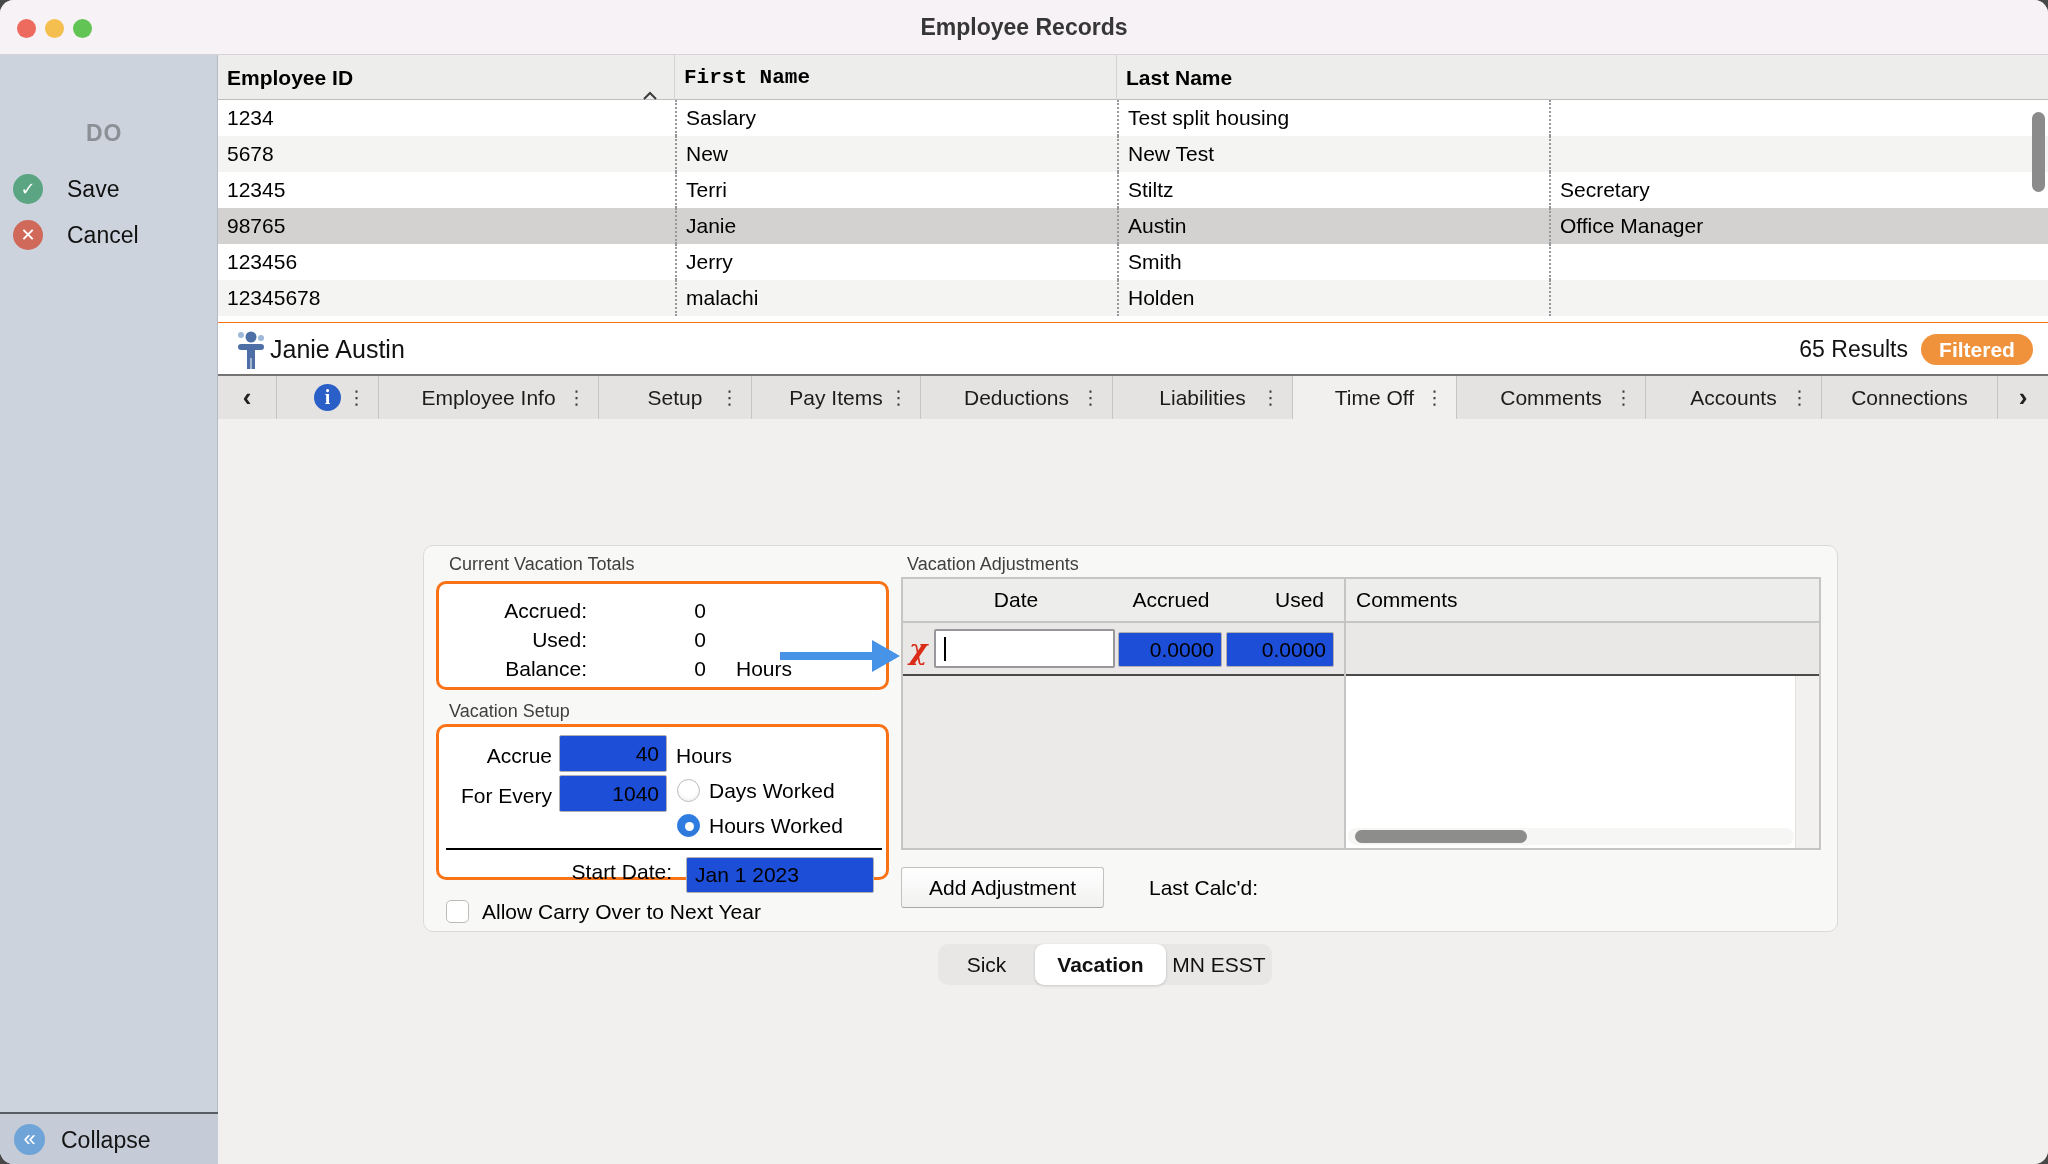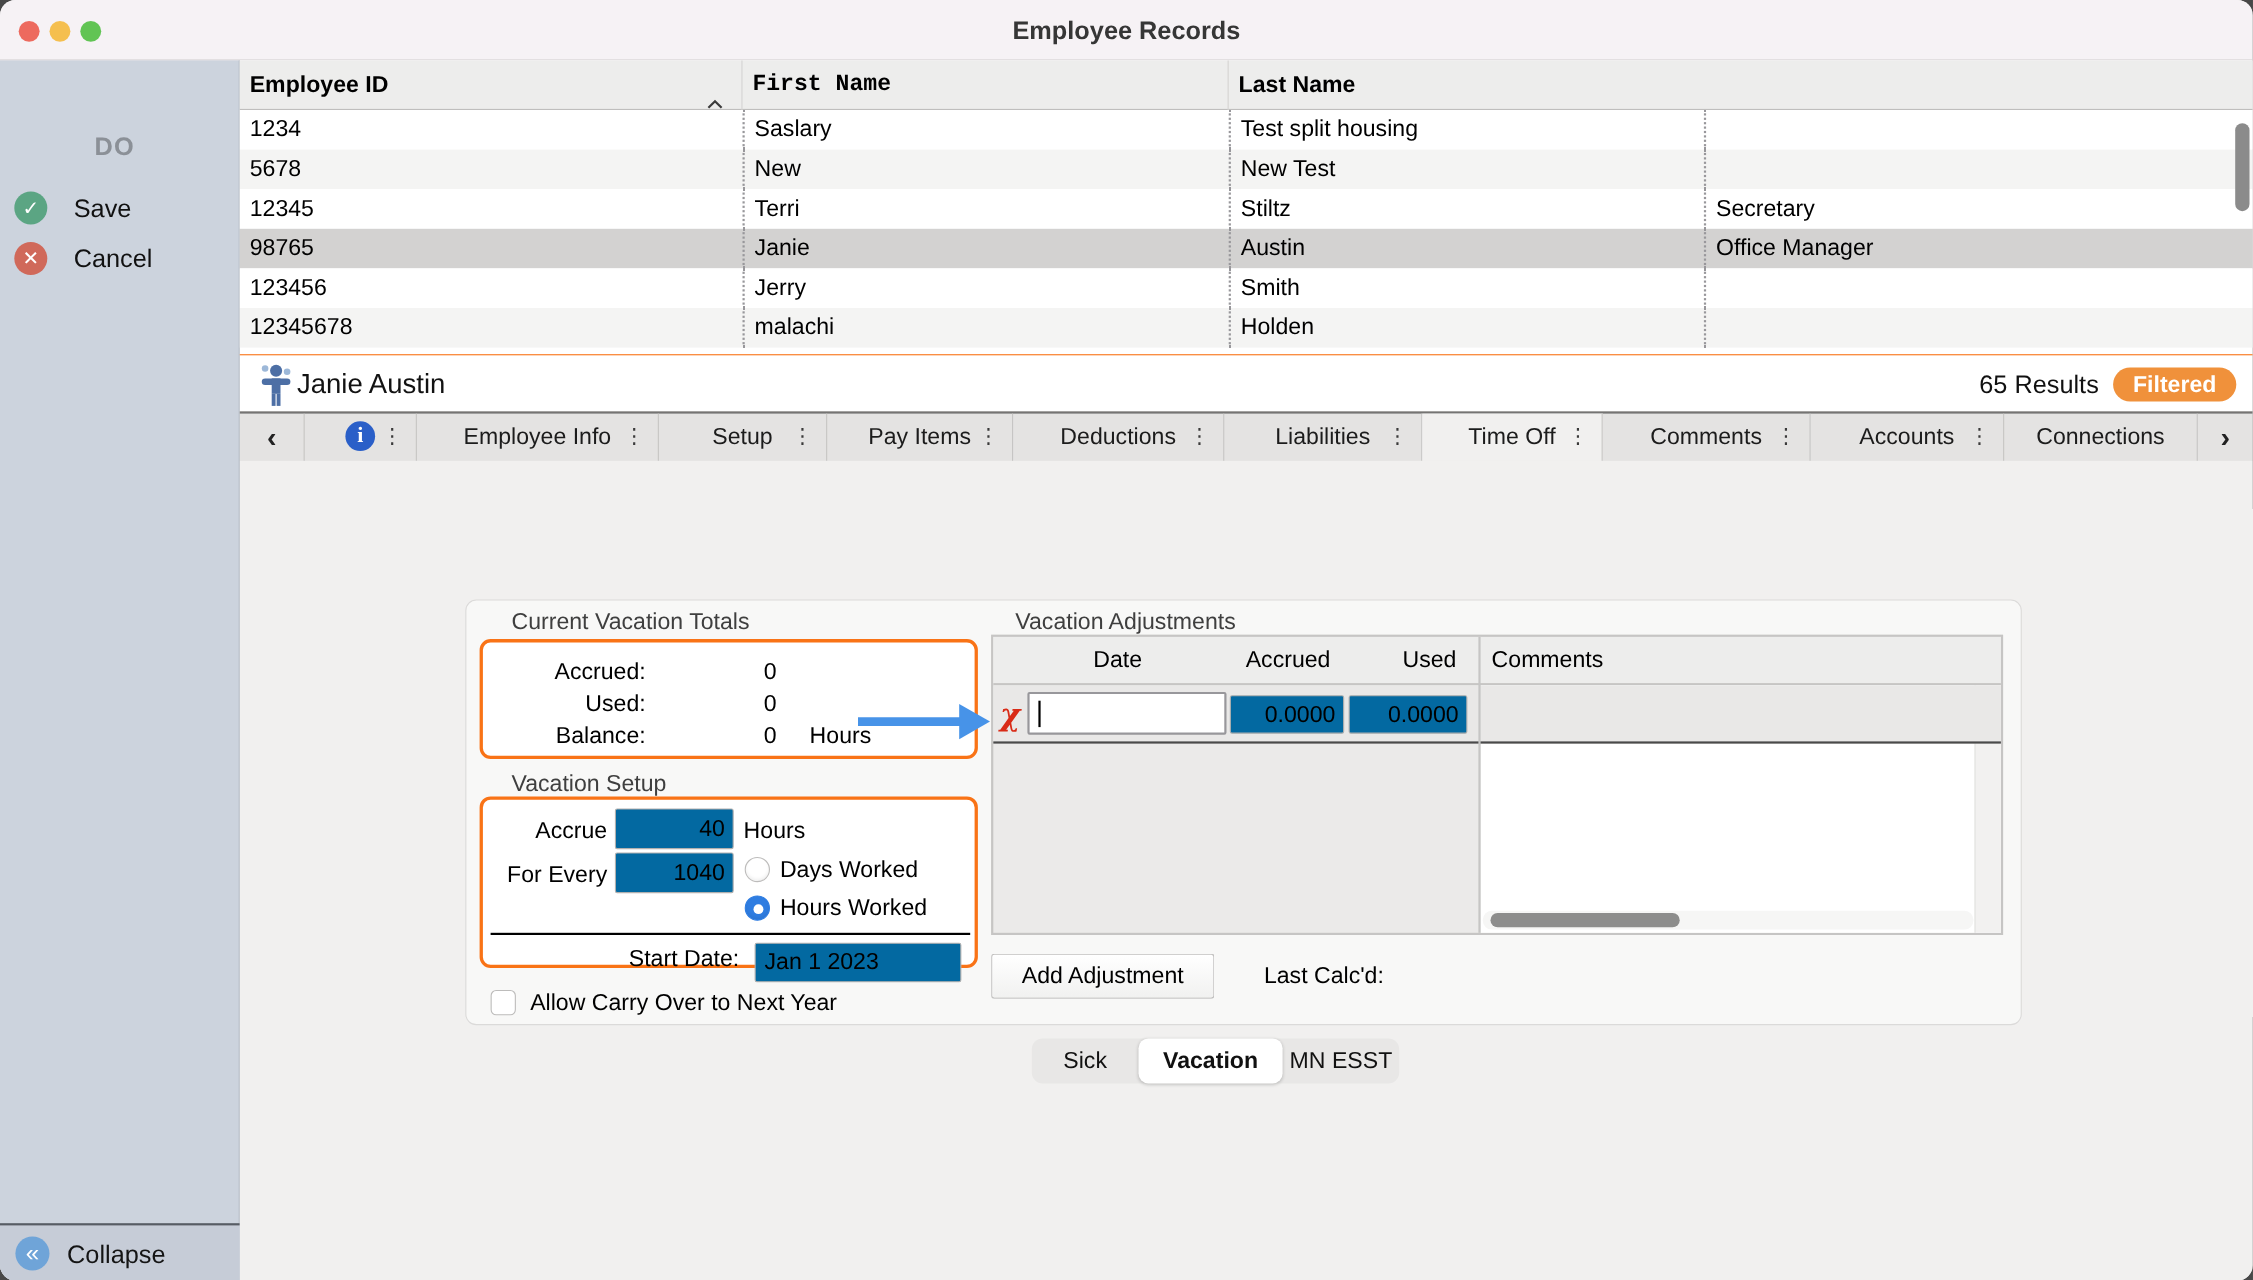--- a/index.html
+++ b/index.html
@@ -91,29 +91,29 @@
     display:inline-block; width:27px; height:27px; border-radius:50%; background:#2a5fc8;
     color:#fff; font-family:"Liberation Serif", serif; font-weight:bold; font-size:20px;
     line-height:27px; vertical-align:middle; margin-top:-4px;
   }
   
   .content { position:absolute; left:218px; top:419px; width:1830px; height:745px; background:#f1f0ef; }
   .panel {
     position:absolute; left:205px; top:126px; width:1415px; height:387px;
     background:#f8f8f7; border:1px solid #dbdad9; border-radius:10px;
   }
-  .sec-label { position:absolute; font-size:21px; color:#3f3f3f;margin-left:16px; }
+  .sec-label { position:absolute; font-size:18px; color:#3f3f3f; }
   .white-box { position:absolute; background:#fff; border:3px solid #f97316; border-radius:10px; }
   
   .tot-row { position:absolute; left:0; width:100%; height:30px; line-height:30px; font-size:21px; color:#000; }
   .tot-row .tl { position:absolute; left:0; width:148px; text-align:right; }
   .tot-row .tv { position:absolute; left:148px; width:119px; text-align:right; }
   .tot-row .tu { position:absolute; left:297px; }
   
-  .fld { position:absolute; border:1px solid #b1b0af; border-radius:2px; background:#0369a1;
+  .fld { position:absolute; border:1px solid #b1b0af; border-radius:2px; background:#1d4ed8;
          font-family:"Liberation Sans", sans-serif; font-size:21px; color:#000; }
   .fld.num { text-align:right; padding-right:7px; }
   .setup-lbl { position:absolute; font-size:21px; color:#000; text-align:right; }
   .unit-lbl { position:absolute; font-size:21px; color:#000; }
   .radio { position:absolute; width:23px; height:23px; border-radius:50%; background:#fff; border:1px solid #bdbcbb;
            box-shadow:inset 0 -2px 3px rgba(0,0,0,0.06); }
   .radio.on { background:#2f7de1; border-color:#2f7de1; }
   .radio.on::after { content:""; position:absolute; left:7px; top:7px; width:9px; height:9px; border-radius:50%; background:#fff; }
   .checkbox { position:absolute; width:23px; height:23px; border-radius:5px; background:#fff; border:1px solid #bdbcbb; }
   .divider { position:absolute; height:2px; background:#000; }

